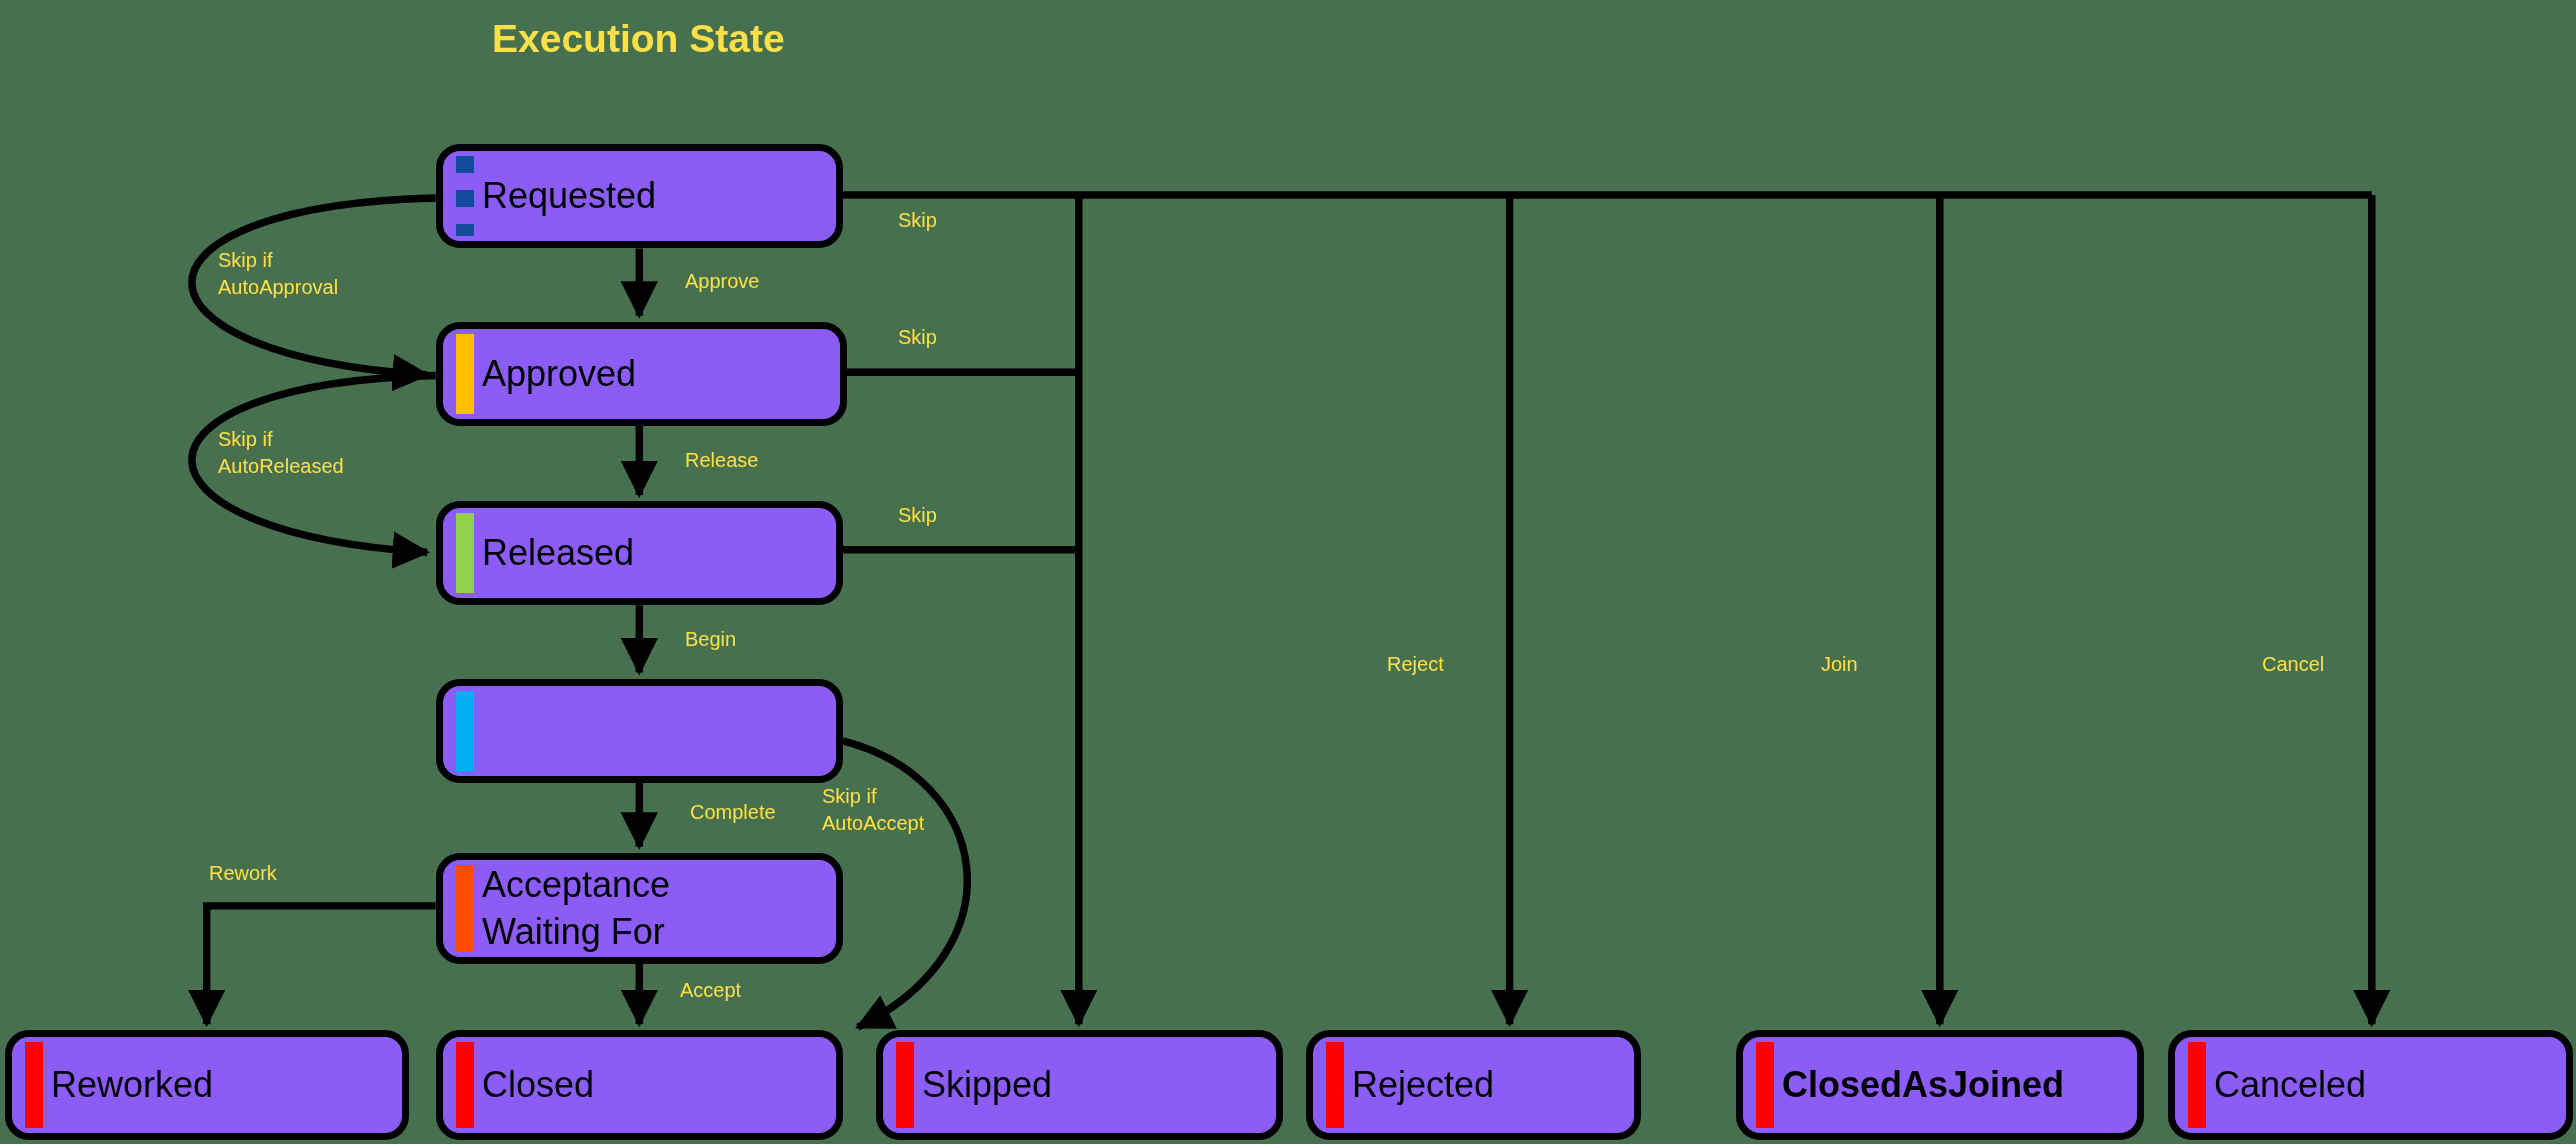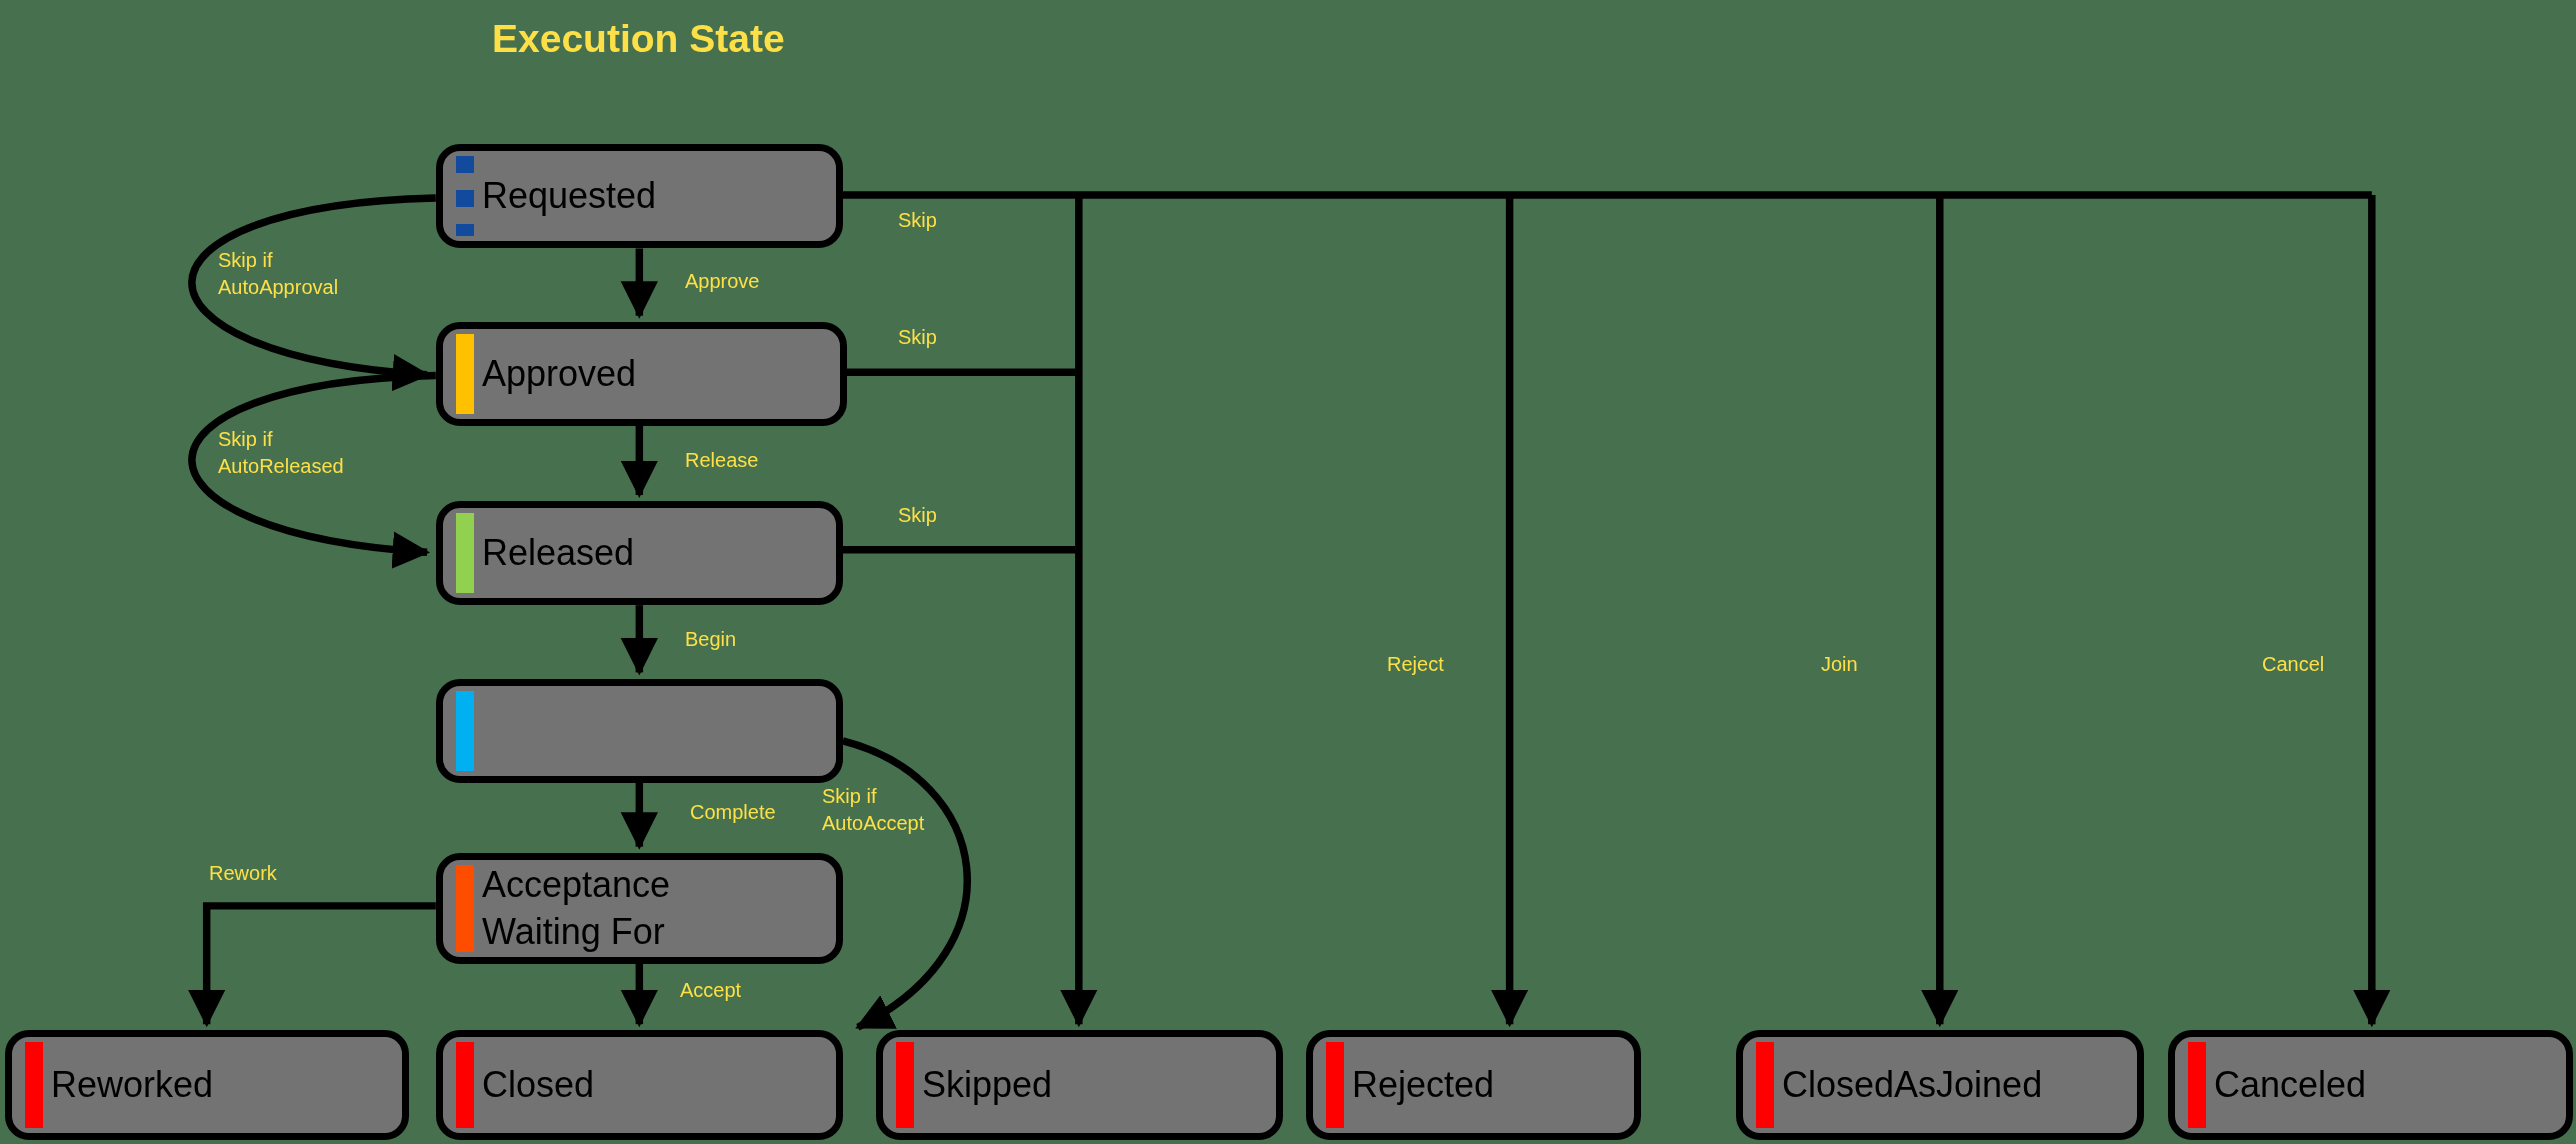--- a/index.html
+++ b/index.html
@@ -11,21 +11,21 @@
     overflow:hidden;
   }
   .title{
     position:absolute;
     font-size:39px;font-weight:bold;color:#fde047;
     white-space:nowrap;
   }
   svg.edges{position:absolute;left:0;top:0;}
   .node{
     position:absolute;
-    background:#737373;
+    background:#8b5cf6;
     border:7.5px solid #000000;
     border-radius:24px;
     box-sizing:border-box;
   }
   .bar{
     position:absolute;
     left:12.5px;top:5px;bottom:5px;width:18px;
   }
   .node .label{
     position:absolute;
@@ -120,21 +120,21 @@
     <span class="label">
         <span>Skipped</span>
       </span>
   </div>
   <div class="node" style="left:1306px;top:1030px;width:335px;height:110px;">
     <span class="bar" style="background: rgb(255, 0, 0);"></span>
     <span class="label">
         <span>Rejected</span>
       </span>
   </div>
-  <div class="node" style="left:1736px;top:1030px;width:408px;height:110px;">
+  <div class="node" style="left:1736px;top:1030px;width:408px;height:110px;font-weight:bold;">
     <span class="bar" style="background: rgb(255, 0, 0);"></span>
     <span class="label">
         <span>ClosedAsJoined</span>
       </span>
   </div>
   <div class="node" style="left:2168px;top:1030px;width:405px;height:110px;">
     <span class="bar" style="background: rgb(255, 0, 0);"></span>
     <span class="label">
         <span>Canceled</span>
       </span>

